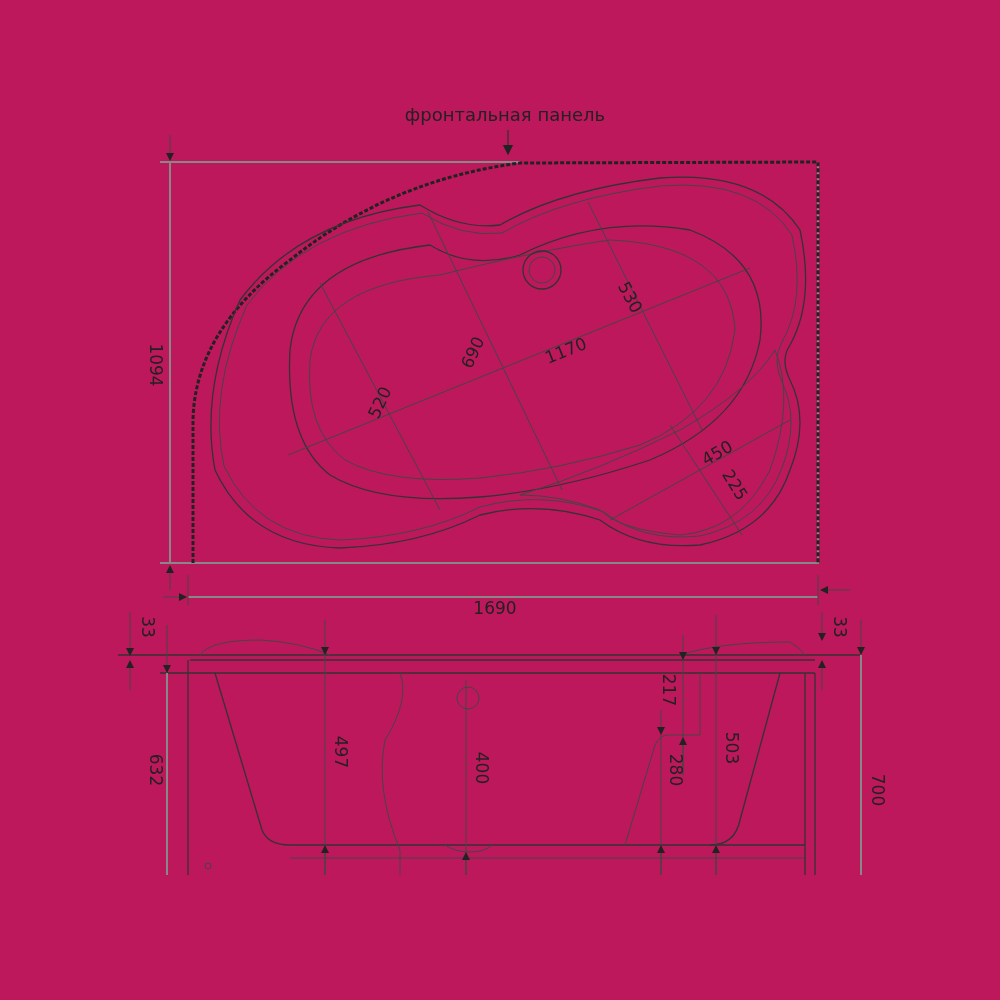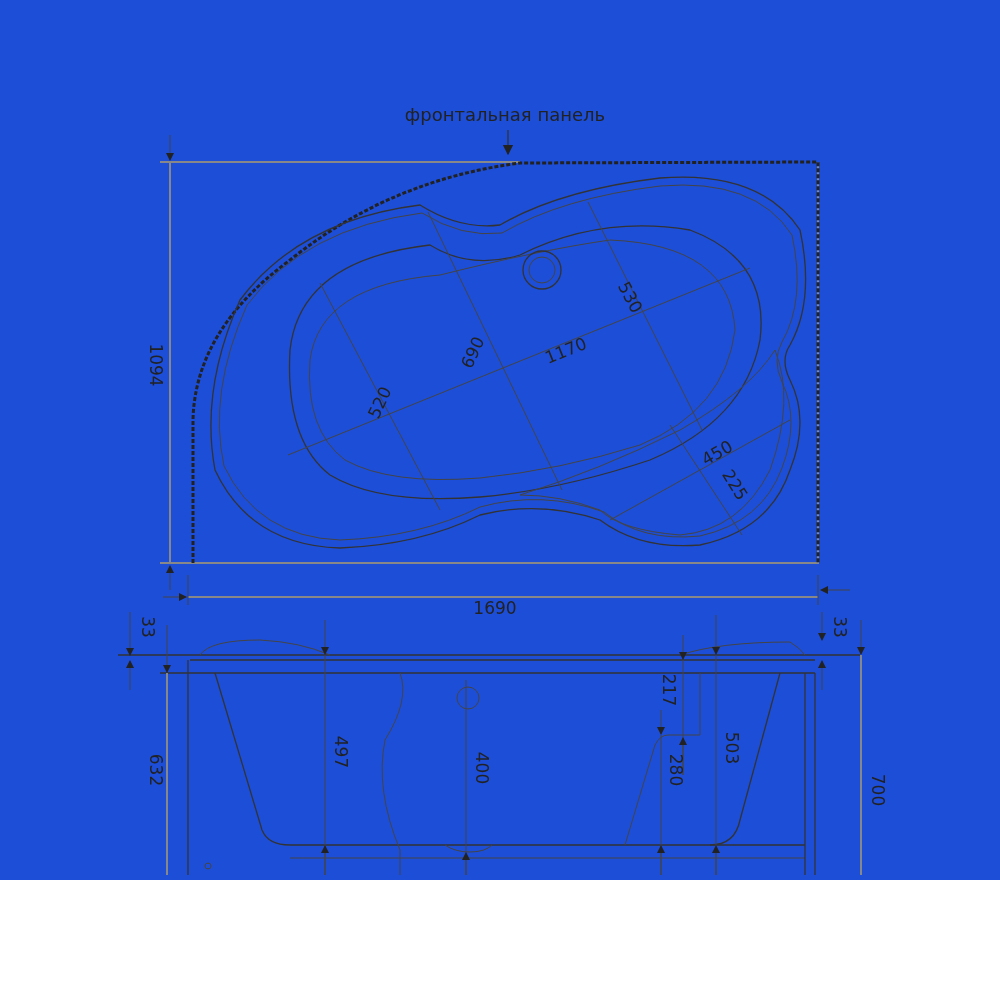--- a/index.html
+++ b/index.html
@@ -1,16 +1,16 @@
 <!DOCTYPE html>
 <html><head>
 <meta charset="utf-8">
 <style>
   html, body { margin:0; padding:0; background:#ffffff; }
-  #canvas { position:relative; width:1000px; height:880px; background:#1d4ed8; overflow:hidden; }
+  #canvas { position:relative; width:1000px; height:1000px; background:#be185d; overflow:hidden; }
   svg { position:absolute; left:0; top:0; }
   .lbl { font-family:"DejaVu Sans", "Liberation Sans", sans-serif; font-size:17px; fill:#222; }
   .title { font-family:"DejaVu Sans", "Liberation Sans", sans-serif; font-size:18px; fill:#222; }
   .ln { stroke:#333; stroke-width:1.3; fill:none; }
   .thin { stroke:#444; stroke-width:1; fill:none; }
   .dash { stroke:#222; stroke-width:3; fill:none; stroke-dasharray:4 2; }
   .gray { stroke:#888; stroke-width:2; fill:none; }
 </style>
 </head>
 <body>

